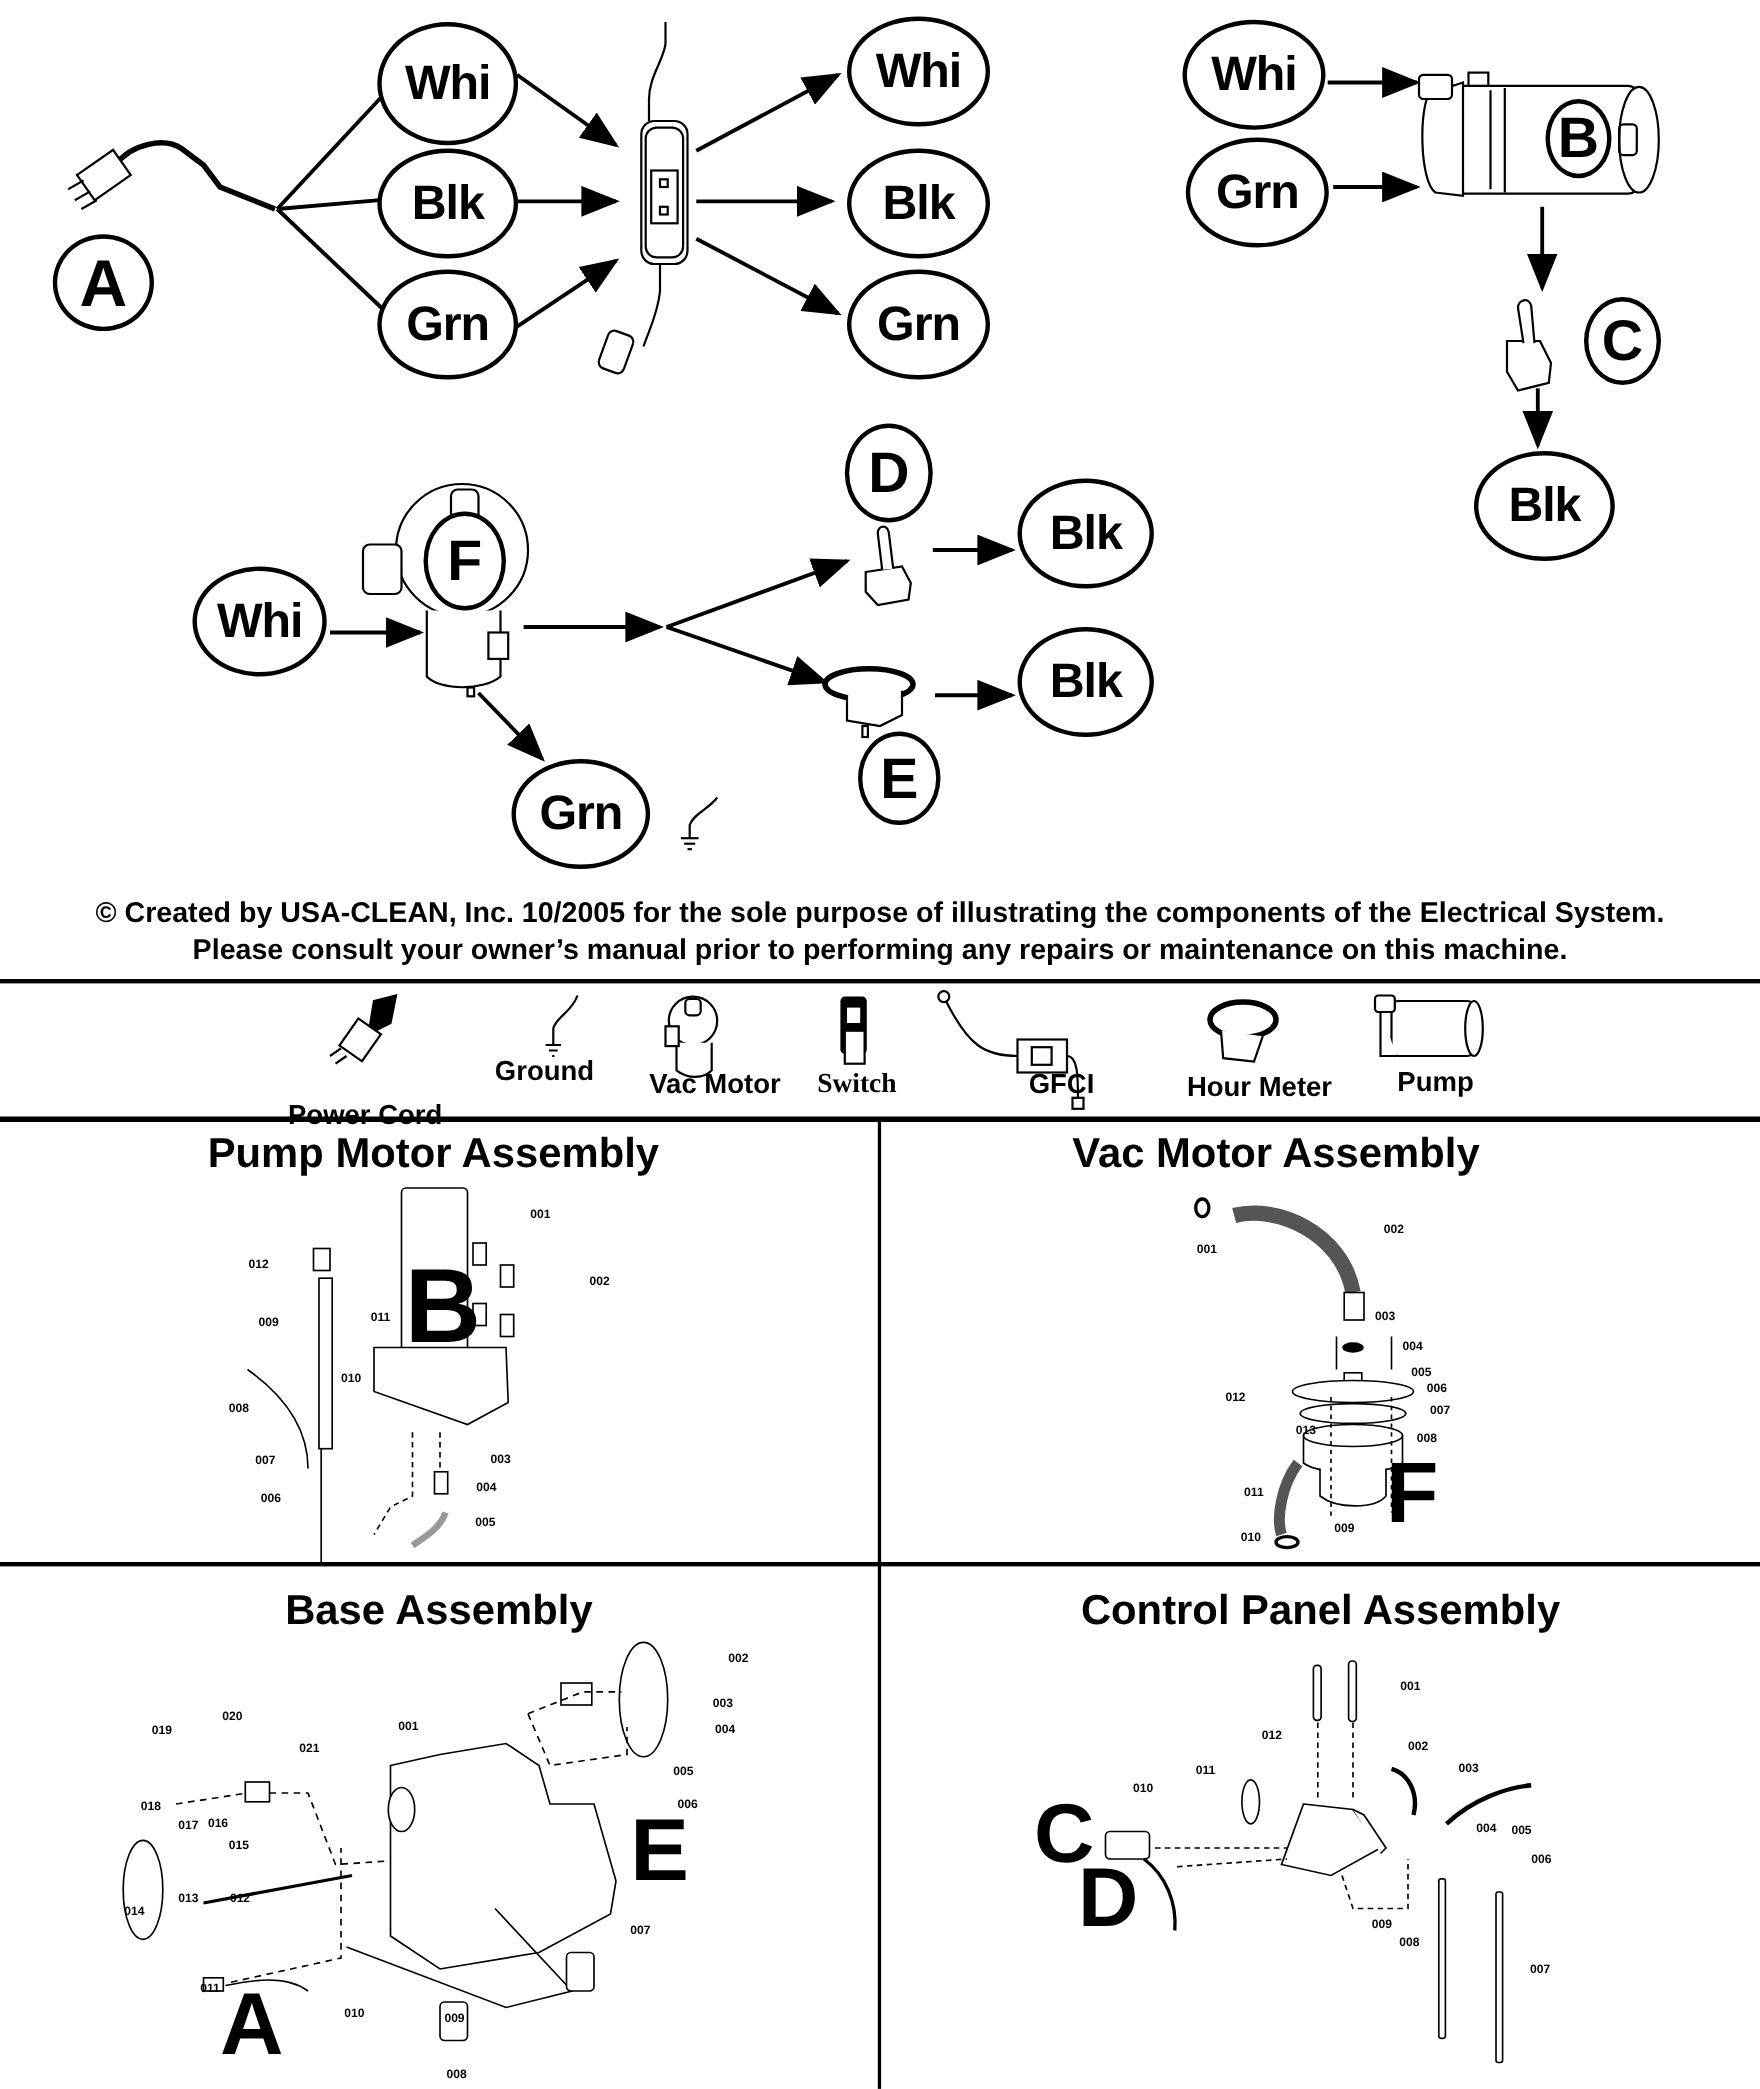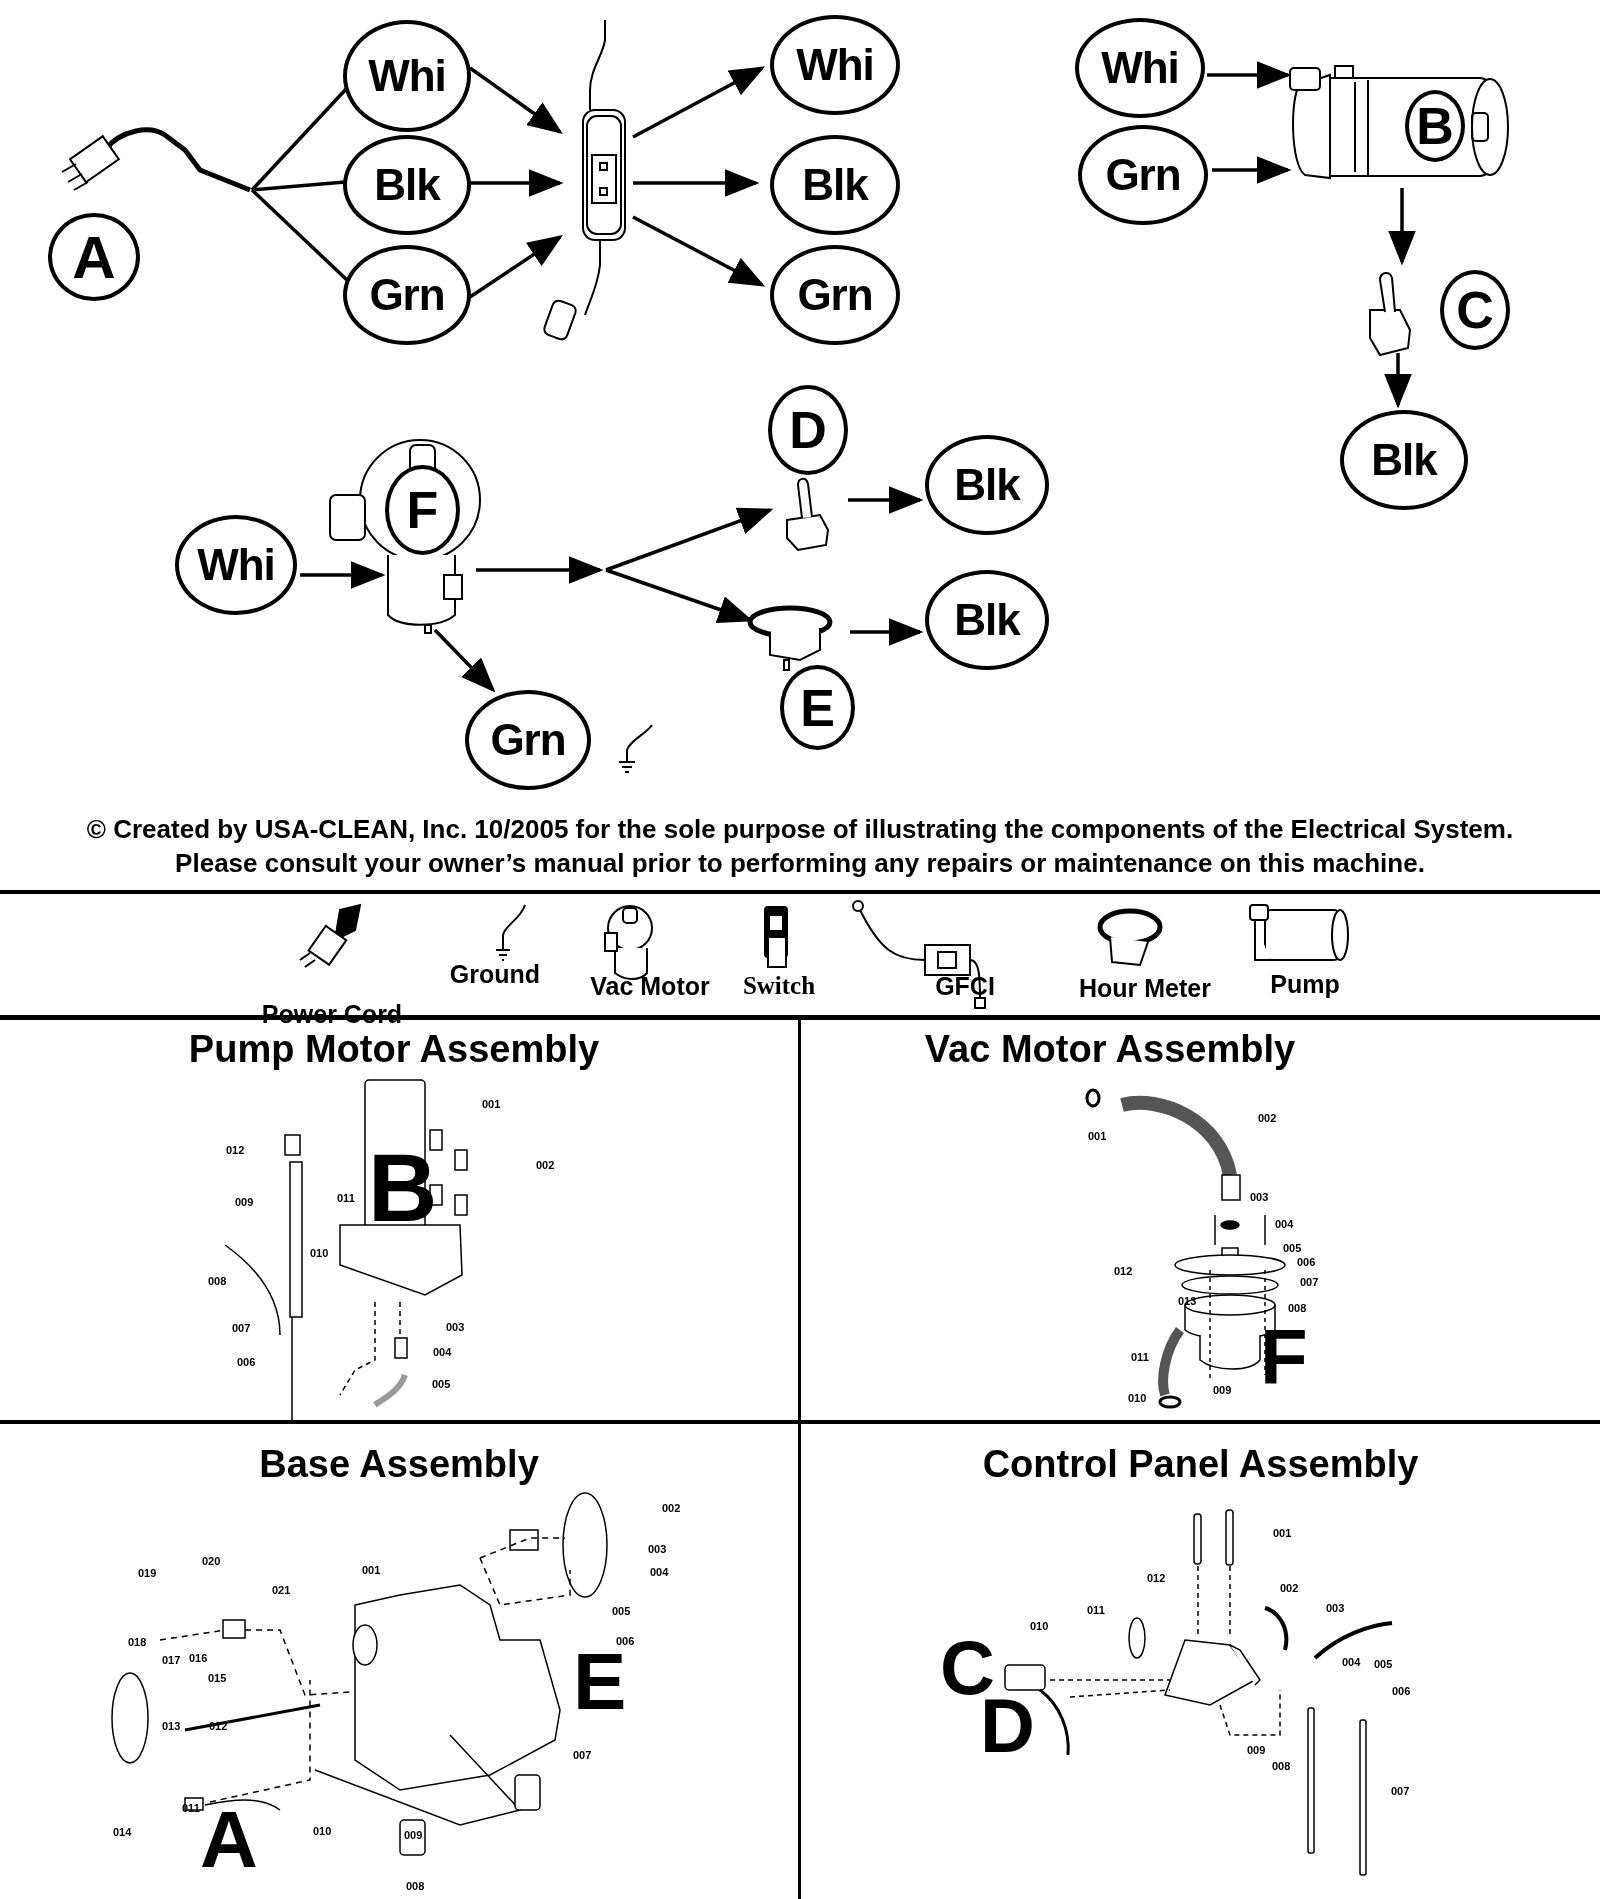--- a/index.html
+++ b/index.html
@@ -225,21 +225,21 @@
 <div class="part" style="left:433px;top:1346px;">004</div>
 <div class="part" style="left:432px;top:1378px;">005</div>
 <div class="part" style="left:237px;top:1356px;">006</div>
 <div class="part" style="left:232px;top:1322px;">007</div>
 <div class="part" style="left:208px;top:1275px;">008</div>
 <div class="part" style="left:235px;top:1196px;">009</div>
 <div class="part" style="left:310px;top:1247px;">010</div>
 <div class="part" style="left:337px;top:1192px;">011</div>
 <div class="part" style="left:226px;top:1144px;">012</div>
 
-<div class="sec-title" style="left:767px;top:1028px;width:686px;">Vac Motor Assembly</div>
+<div class="sec-title" style="left:817px;top:1028px;width:686px;">Vac Motor Assembly</div>
 <svg class="abs" style="left:1080px;top:1080px;" width="280" height="340">
   <g stroke="#000" stroke-width="1.5" fill="#fff">
     <ellipse cx="13" cy="18" rx="6" ry="8" stroke-width="3"></ellipse>
     <path d="M42,25 C80,15 140,40 150,95" stroke-width="14" stroke="#555" fill="none"></path>
     <rect x="142" y="95" width="18" height="25"></rect>
     <ellipse cx="150" cy="145" rx="9" ry="4" fill="#000"></ellipse>
     <rect x="142" y="168" width="16" height="18"></rect>
     <ellipse cx="150" cy="185" rx="55" ry="10"></ellipse>
     <ellipse cx="150" cy="205" rx="48" ry="9"></ellipse>
     <path d="M105,225 L105,250 C120,262 180,262 195,250 L195,225"></path>
@@ -300,21 +300,21 @@
 <div class="part" style="left:650px;top:1566px;">004</div>
 <div class="part" style="left:612px;top:1605px;">005</div>
 <div class="part" style="left:616px;top:1635px;">006</div>
 <div class="part" style="left:573px;top:1749px;">007</div>
 <div class="part" style="left:406px;top:1880px;">008</div>
 <div class="part" style="left:404px;top:1829px;">009</div>
 <div class="part" style="left:313px;top:1825px;">010</div>
 <div class="part" style="left:182px;top:1802px;">011</div>
 <div class="part" style="left:209px;top:1720px;">012</div>
 <div class="part" style="left:162px;top:1720px;">013</div>
-<div class="part" style="left:113px;top:1826px;text-align:right;">014</div>
+<div class="part" style="left:113px;top:1732px;text-align:right;">014</div>
 <div class="part" style="left:208px;top:1672px;">015</div>
 <div class="part" style="left:189px;top:1652px;">016</div>
 <div class="part" style="left:162px;top:1654px;">017</div>
 <div class="part" style="left:128px;top:1636px;">018</div>
 <div class="part" style="left:138px;top:1567px;">019</div>
 <div class="part" style="left:202px;top:1555px;">020</div>
 <div class="part" style="left:272px;top:1584px;">021</div>
 
 <div class="sec-title" style="left:801px;top:1443px;width:799px;">Control Panel Assembly</div>
 <svg class="abs" style="left:930px;top:1490px;" width="500" height="409">

